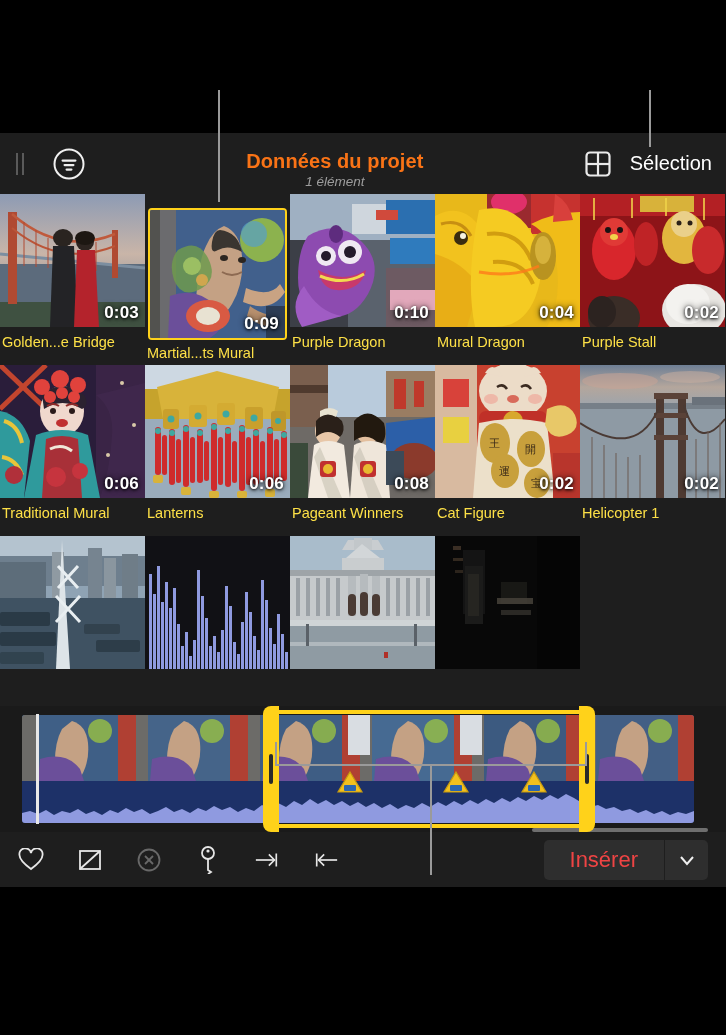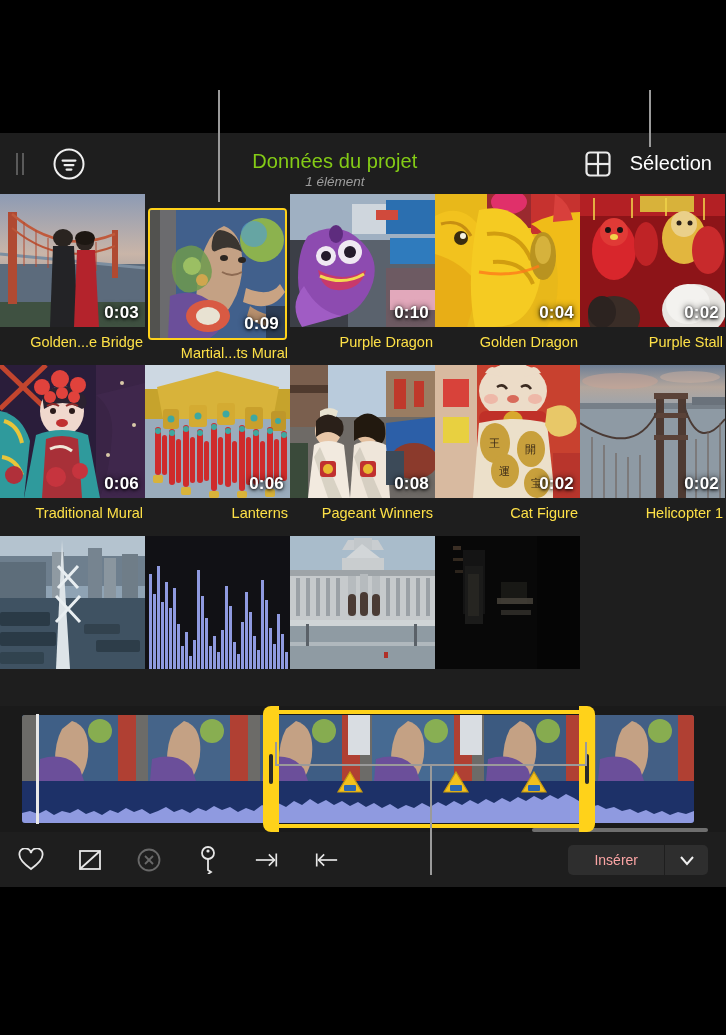--- a/index.html
+++ b/index.html
@@ -49,32 +49,31 @@
   .tb-right{ display:flex; align-items:center; gap:18px; flex:0 0 auto; }
 
   .pause-icon { display:inline-block; width:12px; height:22px; position:relative; opacity:.55;}
   .pause-icon i { position:absolute; top:0; width:2px; height:22px; background:#8c8c8c; }
   .pause-icon i:nth-child(1){ left:2px; }
   .pause-icon i:nth-child(2){ left:8px; }
 
   .filter-icon { width:34px; height:34px; }
   .grid-icon   { width:28px; height:28px; }
 
-  .proj-title { font-size:20px; font-weight:400; letter-spacing:.1px; color:#84cc16;margin-top:12px; }
+  .proj-title { font-size:20px; font-weight:700; letter-spacing:.1px; color:#f97316;margin-top:12px; }
   .proj-sub   { font-size:13.5px; color:#9d9d9d; margin-top:2px;font-style:italic; }
   .sel-label  { font-size:20px; color:#fff; white-space:nowrap; }
 
   
   .grid {
     position:relative;
     padding:0;
     background:#1e1e1e;
     height:512px;
     overflow:hidden;
-    text-align:right;
   }
   .row { display:flex; height:171px; }
   .cell {
     width:145px;
     position:relative;
     display:flex;
     flex-direction:column;
   }
   .thumb {
     position:relative;
@@ -180,22 +179,22 @@
     width:26px; height:26px;
     display:flex; align-items:center; justify-content:center;
     cursor:pointer;
   }
   .tool-btn.dim { opacity:.42; }
   .spacer { flex:1; }
   .insert-group { display:flex; align-items:stretch; }
   .insert-btn {
     background:#2e2e2e;
     border:none;
-    color:#fca5a5;
-    font-size:14px;
+    color:#ef4444;
+    font-size:22px;
     font-family:inherit;
     padding:7px 26px;
     border-radius:5px 0 0 5px;
     cursor:pointer;
   }
   .insert-menu {
     background:#2e2e2e;
     border:none;
     border-left:1px solid #1e1e1e;
     border-radius:0 5px 5px 0;
@@ -368,21 +367,21 @@
             <path d="M52 40 q32 -4 44 26" stroke="#d19d10" stroke-width="4" fill="none"></path>
             <path d="M58 68 q30 -2 40 22" stroke="#d19d10" stroke-width="4" fill="none"></path>
             <path d="M96 30 q22 12 26 44 q4 34 -10 59 h33 V18 q-26 0 -49 12z" fill="#f0bc18"></path>
             <ellipse cx="108" cy="62" rx="13" ry="24" fill="#b99320"></ellipse>
             <ellipse cx="108" cy="56" rx="8" ry="14" fill="#d6b23c"></ellipse>
             <path d="M44 78 q34 6 60 -6" stroke="#ff7a1a" stroke-width="3" fill="none" opacity=".8"></path>
             <path d="M120 0 q14 8 18 26 l-20 2z" fill="#d8403c"></path>
           </svg>
           <span class="dur">0:04</span>
         </div>
-        <div class="cap">Golden Dragon</div>
+        <div class="cap">Mural Dragon</div>
       </div>
 
       <div class="cell">
         <div class="thumb">
           <svg class="art" viewBox="0 0 145 133" preserveAspectRatio="none">
             <rect width="145" height="133" fill="#8d1418"></rect>
             <rect x="0" y="0" width="145" height="22" fill="#b32024"></rect>
             <rect x="60" y="2" width="54" height="16" fill="#d8b23a"></rect>
             <ellipse cx="34" cy="56" rx="22" ry="30" fill="#d8262c"></ellipse>
             <circle cx="34" cy="38" r="14" fill="#e03a36"></circle>

